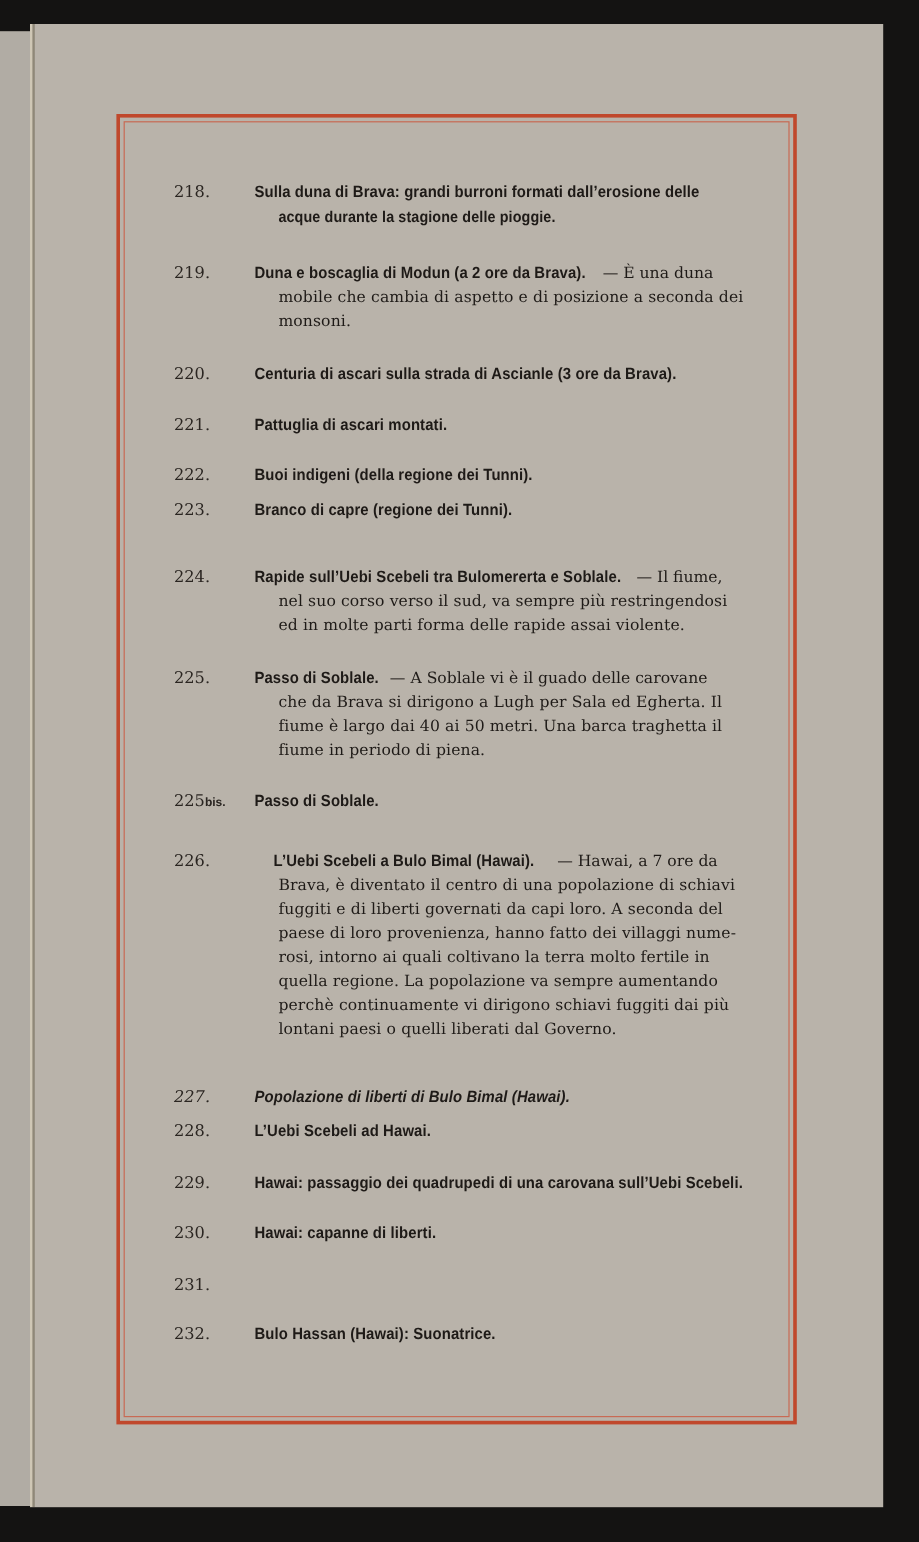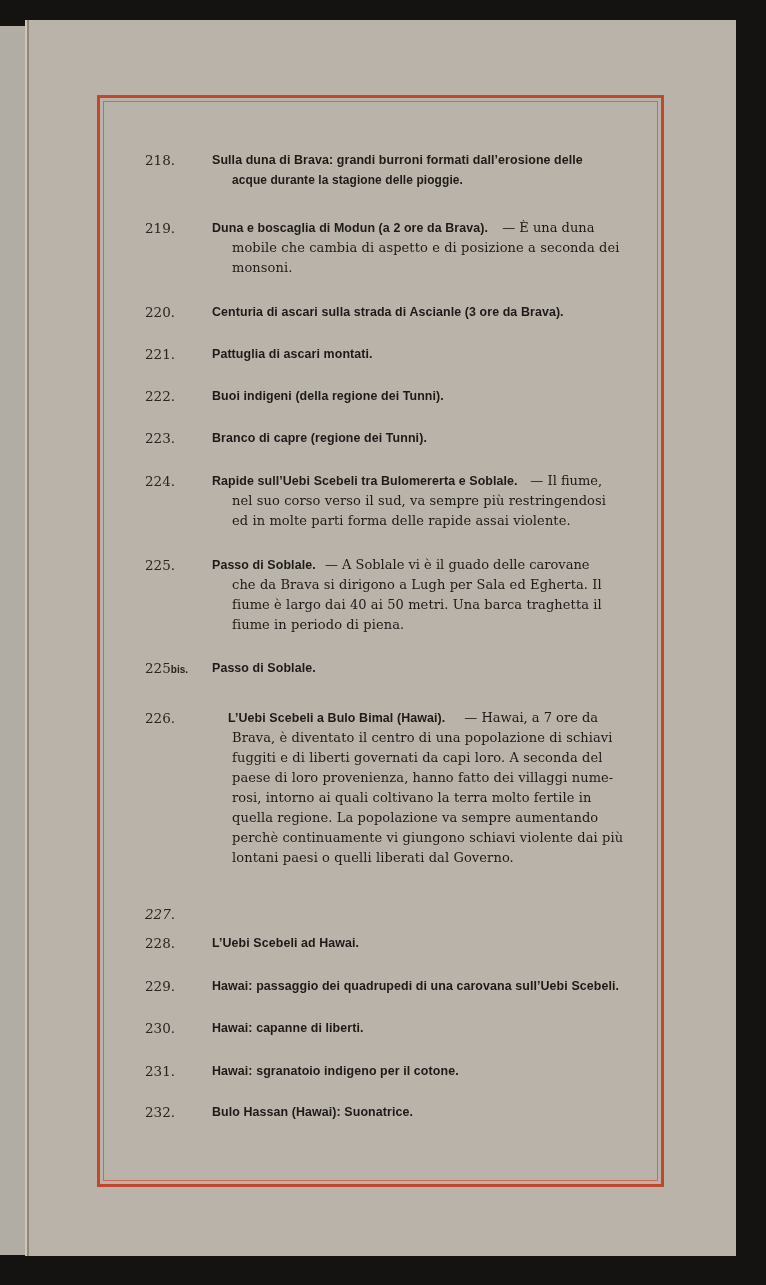--- a/index.html
+++ b/index.html
@@ -97,21 +97,21 @@
   <div class="entry" style="top:194px;">
     <span class="num">221.</span>
     <div class="text"><span class="title full">Pattuglia di ascari montati.</span></div>
   </div>
 
   <div class="entry" style="top:236px;">
     <span class="num">222.</span>
     <div class="text"><span class="title full">Buoi indigeni (della regione dei Tunni).</span></div>
   </div>
 
-  <div class="entry" style="top:278px;">
+  <div class="entry" style="top:265px;">
     <span class="num">223.</span>
     <div class="text"><span class="title full">Branco di capre (regione dei Tunni).</span></div>
   </div>
 
   <div class="entry" style="top:321px;">
     <span class="num">224.</span>
     <div class="text">
       <span class="first-line" style="white-space:nowrap;">
         <span class="title">Rapide sull’Uebi Scebeli tra Bulomererta e Soblale.</span>
         <span class="desc" style="margin-left:-18px;">— Il fiume,</span>
@@ -144,47 +144,47 @@
     <div class="text">
       <span class="first-line" style="white-space:nowrap;padding-left:16px;">
         <span class="title">L’Uebi Scebeli a Bulo Bimal (Hawai).</span>
         <span class="desc" style="margin-left:-4px;">— Hawai, a 7 ore da</span>
       </span>
       <span class="cont">Brava, è diventato il centro di una popolazione di schiavi</span>
       <span class="cont">fuggiti e di liberti governati da capi loro. A seconda del</span>
       <span class="cont">paese di loro provenienza, hanno fatto dei villaggi nume-</span>
       <span class="cont">rosi, intorno ai quali coltivano la terra molto fertile in</span>
       <span class="cont">quella regione. La popolazione va sempre aumentando</span>
-      <span class="cont">perchè continuamente vi giungono schiavi violente dai più</span>
+      <span class="cont">perchè continuamente vi dirigono schiavi fuggiti dai più</span>
       <span class="cont">lontani paesi o quelli liberati dal Governo.</span>
     </div>
   </div>
 
   <div class="entry" style="top:754px;font-style:italic;">
     <span class="num">227.</span>
+    <div class="text"><span class="title full">Popolazione di liberti di Bulo Bimal (Hawai).</span></div>
   </div>
 
   <div class="entry" style="top:783px;">
     <span class="num">228.</span>
     <div class="text"><span class="title full">L’Uebi Scebeli ad Hawai.</span></div>
   </div>
 
   <div class="entry" style="top:826px;">
     <span class="num">229.</span>
     <div class="text"><span class="title full">Hawai: passaggio dei quadrupedi di una carovana sull’Uebi Scebeli.</span></div>
   </div>
 
   <div class="entry" style="top:868px;">
     <span class="num">230.</span>
     <div class="text"><span class="title full">Hawai: capanne di liberti.</span></div>
   </div>
 
   <div class="entry" style="top:911px;">
     <span class="num">231.</span>
-    <div class="text"><span class="title full">Hawai: sgranatoio indigeno per il cotone.</span></div>
   </div>
 
   <div class="entry" style="top:952px;">
     <span class="num">232.</span>
     <div class="text"><span class="title full">Bulo Hassan (Hawai): Suonatrice.</span></div>
   </div>
 
 </div>
 
 </body></html>

